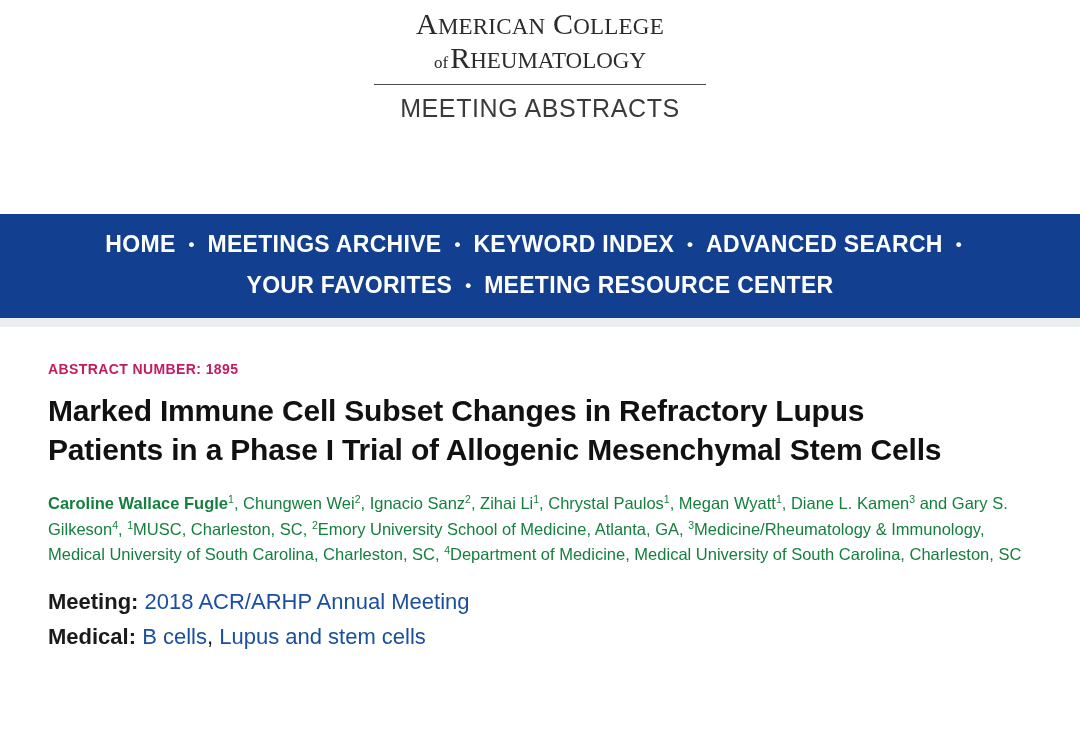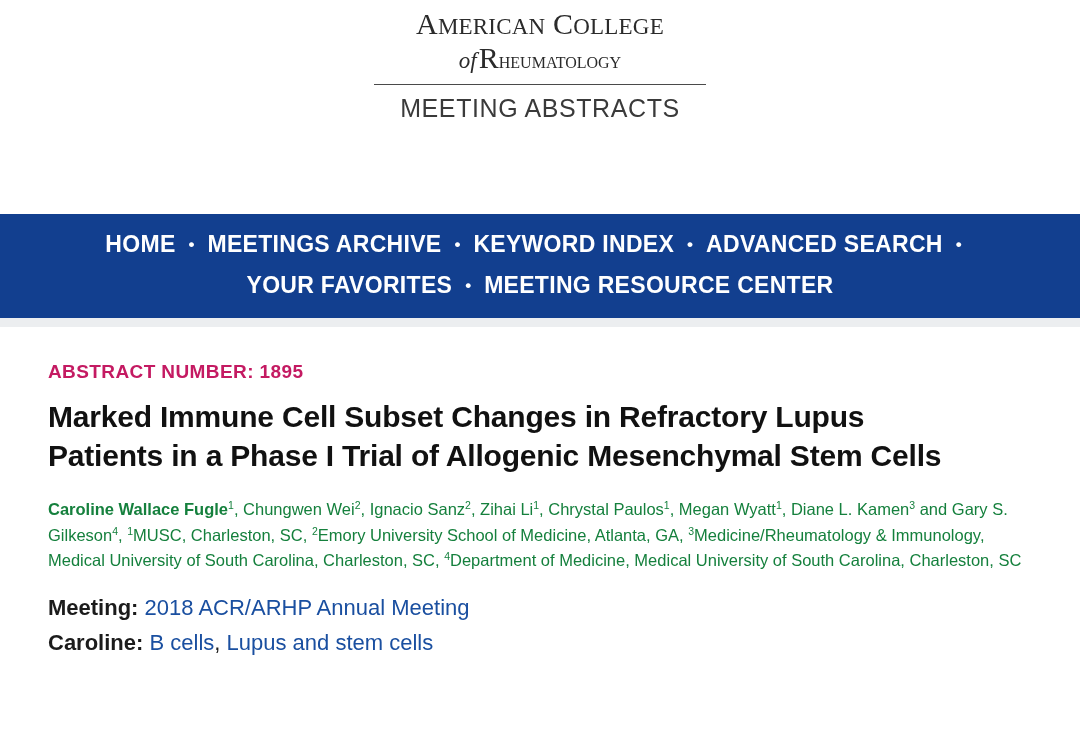--- a/index.html
+++ b/index.html
@@ -34,25 +34,24 @@
   }
   .logo-line1 .sc { font-size: 23px; }
   .logo-line2 {
     font-family: "Liberation Serif", serif;
     font-size: 30px;
     line-height: 1.12;
     white-space: nowrap;
     margin-top: 1px;
   }
   .logo-line2 .of {
-    font-style: italic;
-    font-size: 23px;
+    font-size: 17px;
     padding-right: 2px;
   }
-  .logo-line2 .sc { font-size: 16px; }
+  .logo-line2 .sc { font-size: 23px; }
   .logo-tag {
     font-family: "Liberation Serif", serif;
     font-style: italic;
     font-size: 14.5px;
     margin-top: 5px;
     color: #2b2b2b;
   }
   .logo-rule {
     border-top: 1px solid #4a4a4a;
     margin: 9px auto 0 auto;
@@ -100,21 +99,21 @@
 
   
   .strip { height: 9px; background: #eceef0; }
 
   
   .content { padding: 34px 48px 0 48px; }
 
   .abstract-number {
     color: #c2185b;
     color: #c41a62;
-    font-size: 19px;
+    font-size: 14px;
     font-weight: bold;
     letter-spacing: 0.4px;
     margin-bottom: 14px;
   }
   .title {
     font-size: 30px;
     font-weight: bold;
     line-height: 1.30;
     color: #111111;
     letter-spacing: -0.2px;
@@ -186,18 +185,18 @@
     <div class="authors">
       <span class="lead">Caroline Wallace Fugle</span><sup>1</sup>, Chungwen Wei<sup>2</sup>, Ignacio Sanz<sup>2</sup>, Zihai Li<sup>1</sup>, Chrystal Paulos<sup>1</sup>, Megan Wyatt<sup>1</sup>, Diane L. Kamen<sup>3</sup> and Gary S. Gilkeson<sup>4</sup>, <sup>1</sup><span>MUSC, Charleston, SC</span>, <sup>2</sup><span>Emory University School of Medicine, Atlanta, GA</span>, <sup>3</sup><span>Medicine/Rheumatology &amp; Immunology, Medical University of South Carolina, Charleston, SC</span>, <sup>4</sup><span>Department of Medicine, Medical University of South Carolina, Charleston, SC</span>
     </div>
 
     <div class="meta-line">
       <span class="meta-label">Meeting:</span>
       <a class="meta-link">2018 ACR/ARHP Annual Meeting</a>
     </div>
 
     <div class="meta-line">
-      <span class="meta-label">Caroline:</span>
+      <span class="meta-label">Medical:</span>
       <a class="meta-link">B cells</a><span>, </span><a class="meta-link">Lupus and stem cells</a>
     </div>
 
   </main>
 </div>
 
 </body></html>

